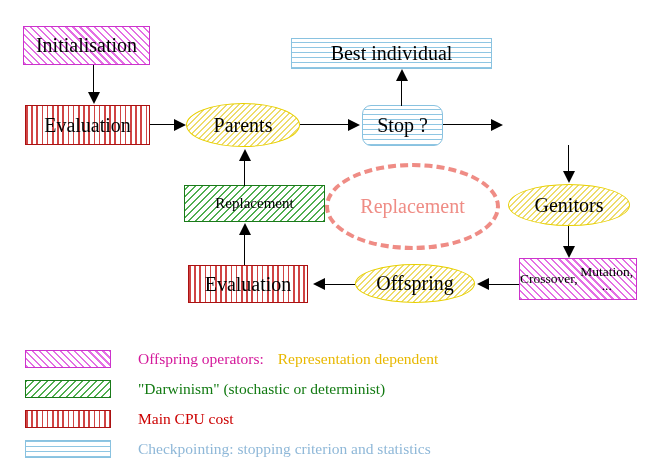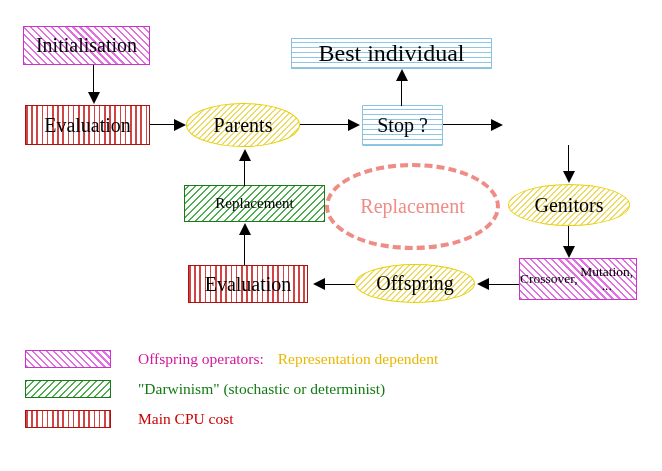--- a/index.html
+++ b/index.html
@@ -29,21 +29,21 @@
     border:1.5px solid #89c2e0;
     background-color:#ffffff;
     background-image:repeating-linear-gradient(0deg,#8fc6e3 0 1.2px,rgba(255,255,255,0) 1.2px 5px);
   }
   .fill-yellow{
     border:1.5px solid #e8d000;
     background-color:#ffffff;
     background-image:repeating-linear-gradient(-45deg,#eedc6a 0 1.4px,rgba(255,255,255,0) 1.4px 4.2px);
   }
   .ellipse{border-radius:50%;}
-  .rounded{border-radius:1px;}
+  .rounded{border-radius:9px;}
 
   .dashed-ellipse{
     position:absolute;box-sizing:border-box;border-radius:50%;
     border:4px dashed #ef8c85;background:transparent;
     display:flex;align-items:center;justify-content:center;
   }
   .dashed-ellipse span{color:#ef8c85;}
 
   
   .ln{position:absolute;background:#000;}
@@ -75,21 +75,21 @@
   </div>
 
   <div class="node fill-red" style="left:25px;top:105px;width:125px;height:40px;font-size:20px;">
     <span>Evaluation</span>
   </div>
 
   <div class="node fill-yellow ellipse" style="left:186px;top:103px;width:114px;height:44px;font-size:20px;">
     <span>Parents</span>
   </div>
 
-  <div class="node fill-blue" style="left:291px;top:38px;width:201px;height:31px;font-size:24px;">
+  <div class="node fill-blue" style="left:291px;top:38px;width:201px;height:31px;font-size:20px;">
     <span>Best individual</span>
   </div>
 
   <div class="node fill-blue rounded" style="left:362px;top:105px;width:81px;height:41px;font-size:20px;">
     <span>Stop ?</span>
   </div>
 
 
   <div class="node fill-yellow ellipse" style="left:508px;top:184px;width:122px;height:42px;font-size:20px;">
     <span>Genitors</span>
@@ -160,14 +160,18 @@
   <div class="legend-row" style="top:380px;">
     <div class="swatch fill-green"></div>
     <div class="legend-text lt-green">"Darwinism" (stochastic or determinist)</div>
   </div>
 
   <div class="legend-row" style="top:410px;">
     <div class="swatch fill-red"></div>
     <div class="legend-text lt-red">Main CPU cost</div>
   </div>
 
+  <div class="legend-row" style="top:440px;">
+    <div class="swatch fill-blue"></div>
+    <div class="legend-text lt-blue">Checkpointing: stopping criterion and statistics</div>
+  </div>
 
 </div>
 
 </body></html>

